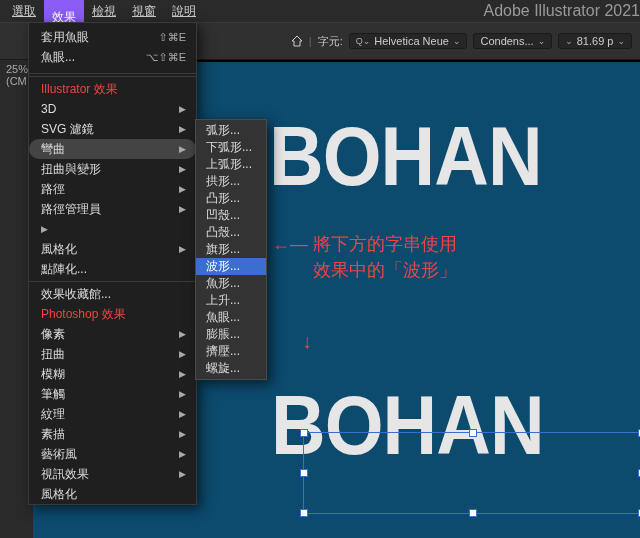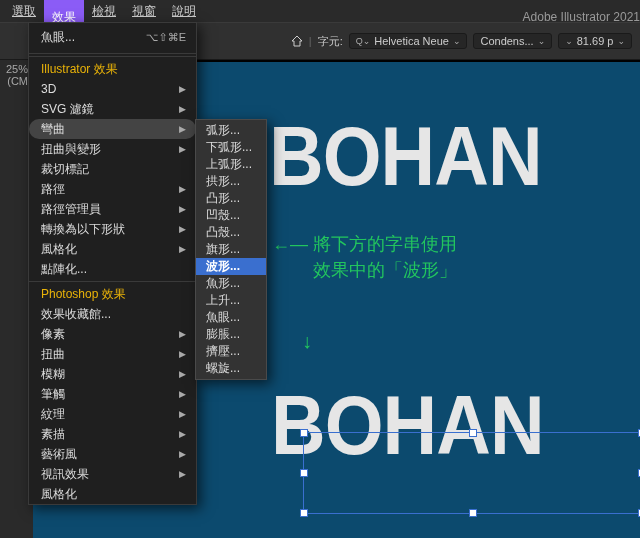--- a/index.html
+++ b/index.html
@@ -1,48 +1,48 @@
 <!DOCTYPE html>
 <html><head>
 <meta charset="utf-8">
 <style>
   html,body{margin:0;padding:0;width:640px;height:538px;background:#000;font-family:"Helvetica Neue",Arial,sans-serif;overflow:hidden;}
   .menubar{position:absolute;top:0;left:0;right:0;height:22px;background:#2a2a2a;display:flex;align-items:center;padding-left:4px;color:#ccc;font-size:12px;}
   .menubar .item{padding:12px 8px;height:22px;display:flex;align-items:center;text-decoration:underline;}
   .menubar .item.active{background:#8b5cf6;color:#fff;margin-top:12px;}
-  .titlebar{position:absolute;top:0;right:0;height:22px;width:240px;display:flex;align-items:center;justify-content:flex-end;color:#999;font-size:12px;margin-top:6px;}
+  .titlebar{position:absolute;top:0;right:0;height:22px;width:240px;display:flex;align-items:center;justify-content:flex-end;color:#999;font-size:16px;}
   .controlbar{position:absolute;top:22px;left:0;right:0;height:36px;background:#303030;border-top:1px solid #3a3a3a;border-bottom:1px solid #1a1a1a;}
   .controlbar .left{position:absolute;left:4px;top:0;height:36px;display:flex;align-items:center;color:#aaa;font-size:11px;}
   .controlbar .right{position:absolute;right:8px;top:0;height:36px;display:flex;align-items:center;gap:6px;color:#ccc;font-size:11px;}
   .pill{background:#262626;border:1px solid #1a1a1a;border-radius:3px;padding:1px 6px;color:#ccc;font-size:11px;display:flex;align-items:center;gap:4px;}
   .chev{font-size:9px;color:#aaa;}
   .dropdown{position:absolute;top:22px;left:28px;width:167px;background:#1f1f1f;border:1px solid #3a3a3a;box-shadow:4px 4px 12px rgba(0,0,0,.6);color:#ddd;font-size:12px;}
   .dropdown .grp{padding:4px 0;}
   .dropdown .sep{height:1px;background:#3a3a3a;margin:2px 0;}
   .dropdown .row{display:flex;align-items:center;justify-content:space-between;padding:2px 10px 2px 12px;height:16px;}
-  .dropdown .row.head{color:#eab308;}
+  .dropdown .row.head{color:#ef4444;}
   .dropdown .row .sc{color:#aaa;font-size:11px;}
   .dropdown .row .arr{color:#aaa;font-size:9px;}
   .dropdown .row.hi{background:#444;border-radius:10px;}
   .submenu{position:absolute;top:119px;left:195px;width:70px;background:#333;border:1px solid #4a4a4a;box-shadow:4px 4px 12px rgba(0,0,0,.6);color:#ddd;font-size:12px;padding:2px 0;text-align:right;}
   .submenu .row{padding:1px 10px;height:15px;display:flex;align-items:center;}
-  .submenu .row.hi{background:#3a6fcf;color:#fff;font-weight:bold;}
+  .submenu .row.hi{background:#3a6fcf;color:#fff;}
   .canvas{position:absolute;top:62px;left:33px;right:0;bottom:0;background:#0c4a6e;}
   .bigtext{position:absolute;font-family:"Helvetica Neue",Arial,sans-serif;font-weight:800;font-stretch:condensed;color:#e6e6e6;letter-spacing:-1px;}
   .t1{top:46px;left:236px;font-size:84px;transform:scaleX(.9);transform-origin:left top;}
   .t2{top:315px;left:238px;font-size:84px;transform:scaleX(.9);transform-origin:left top;}
   .selbox{position:absolute;top:370px;left:270px;width:338px;height:80px;border:1px solid #3a6fcf;}
   .selbox .h{position:absolute;width:6px;height:6px;background:#fff;border:1px solid #3a6fcf;}
   .selbox .h.tl{top:-4px;left:-4px}.selbox .h.tm{top:-4px;left:calc(50% - 4px)}.selbox .h.tr{top:-4px;right:-4px}
   .selbox .h.ml{top:calc(50% - 4px);left:-4px}.selbox .h.mr{top:calc(50% - 4px);right:-4px}
   .selbox .h.bl{bottom:-4px;left:-4px}.selbox .h.bm{bottom:-4px;left:calc(50% - 4px)}.selbox .h.br{bottom:-4px;right:-4px}
-  .anno{position:absolute;color:#22c55e;font-size:18px;line-height:26px;}
+  .anno{position:absolute;color:#ef4444;font-size:18px;line-height:26px;}
   .anno.a1{top:231px;left:272px;}
   .anno.a2{top:328px;left:302px;font-size:20px;}
-  .zoom{position:absolute;top:40px;left:2px;color:#aaa;font-size:11px;text-align:right;}
+  .zoom{position:absolute;top:40px;left:2px;color:#aaa;font-size:11px;}
   .homeico{width:12px;height:12px;display:inline-block;}
   .toolstrip{position:absolute;top:58px;left:0;width:33px;bottom:0;background:#2a2a2a;}
 </style>
 </head>
 <body>
 
 <div class="toolstrip"></div>
 
 <div class="menubar">
   <div class="item">選取</div>
@@ -99,20 +99,24 @@
 
 <div class="anno a1">
   <div>←— 將下方的字串使用</div>
   <div>　　 效果中的「波形」</div>
 </div>
 <div class="anno a2">↓</div>
 
 <div class="dropdown">
   <div class="grp">
     <div class="row">
+      <span>套用魚眼</span>
+        <span class="sc">⇧⌘E</span>
+    </div>
+    <div class="row">
       <span>魚眼...</span>
         <span class="sc">⌥⇧⌘E</span>
     </div>
   </div>
   <div class="sep"></div>
   <div class="sep"></div>
   <div class="row head">
       <span>Illustrator 效果</span>
     </div>
   <div class="row">
@@ -125,47 +129,43 @@
     </div>
   <div class="row hi">
       <span>彎曲</span>
       <span class="arr">▶</span>
     </div>
   <div class="row">
       <span>扭曲與變形</span>
       <span class="arr">▶</span>
     </div>
   <div class="row">
-      <span>裁切標記</span>
-    </div>
-  <div class="row">
       <span>路徑</span>
       <span class="arr">▶</span>
     </div>
   <div class="row">
       <span>路徑管理員</span>
       <span class="arr">▶</span>
     </div>
   <div class="row">
-      <span>轉換為以下形狀</span>
       <span class="arr">▶</span>
     </div>
   <div class="row">
       <span>風格化</span>
       <span class="arr">▶</span>
     </div>
   <div class="row">
       <span>點陣化...</span>
     </div>
   <div class="sep"></div>
+  <div class="row">
+      <span>效果收藏館...</span>
+    </div>
   <div class="row head">
       <span>Photoshop 效果</span>
-    </div>
-  <div class="row">
-      <span>效果收藏館...</span>
     </div>
   <div class="row">
       <span>像素</span>
       <span class="arr">▶</span>
     </div>
   <div class="row">
       <span>扭曲</span>
       <span class="arr">▶</span>
     </div>
   <div class="row">

